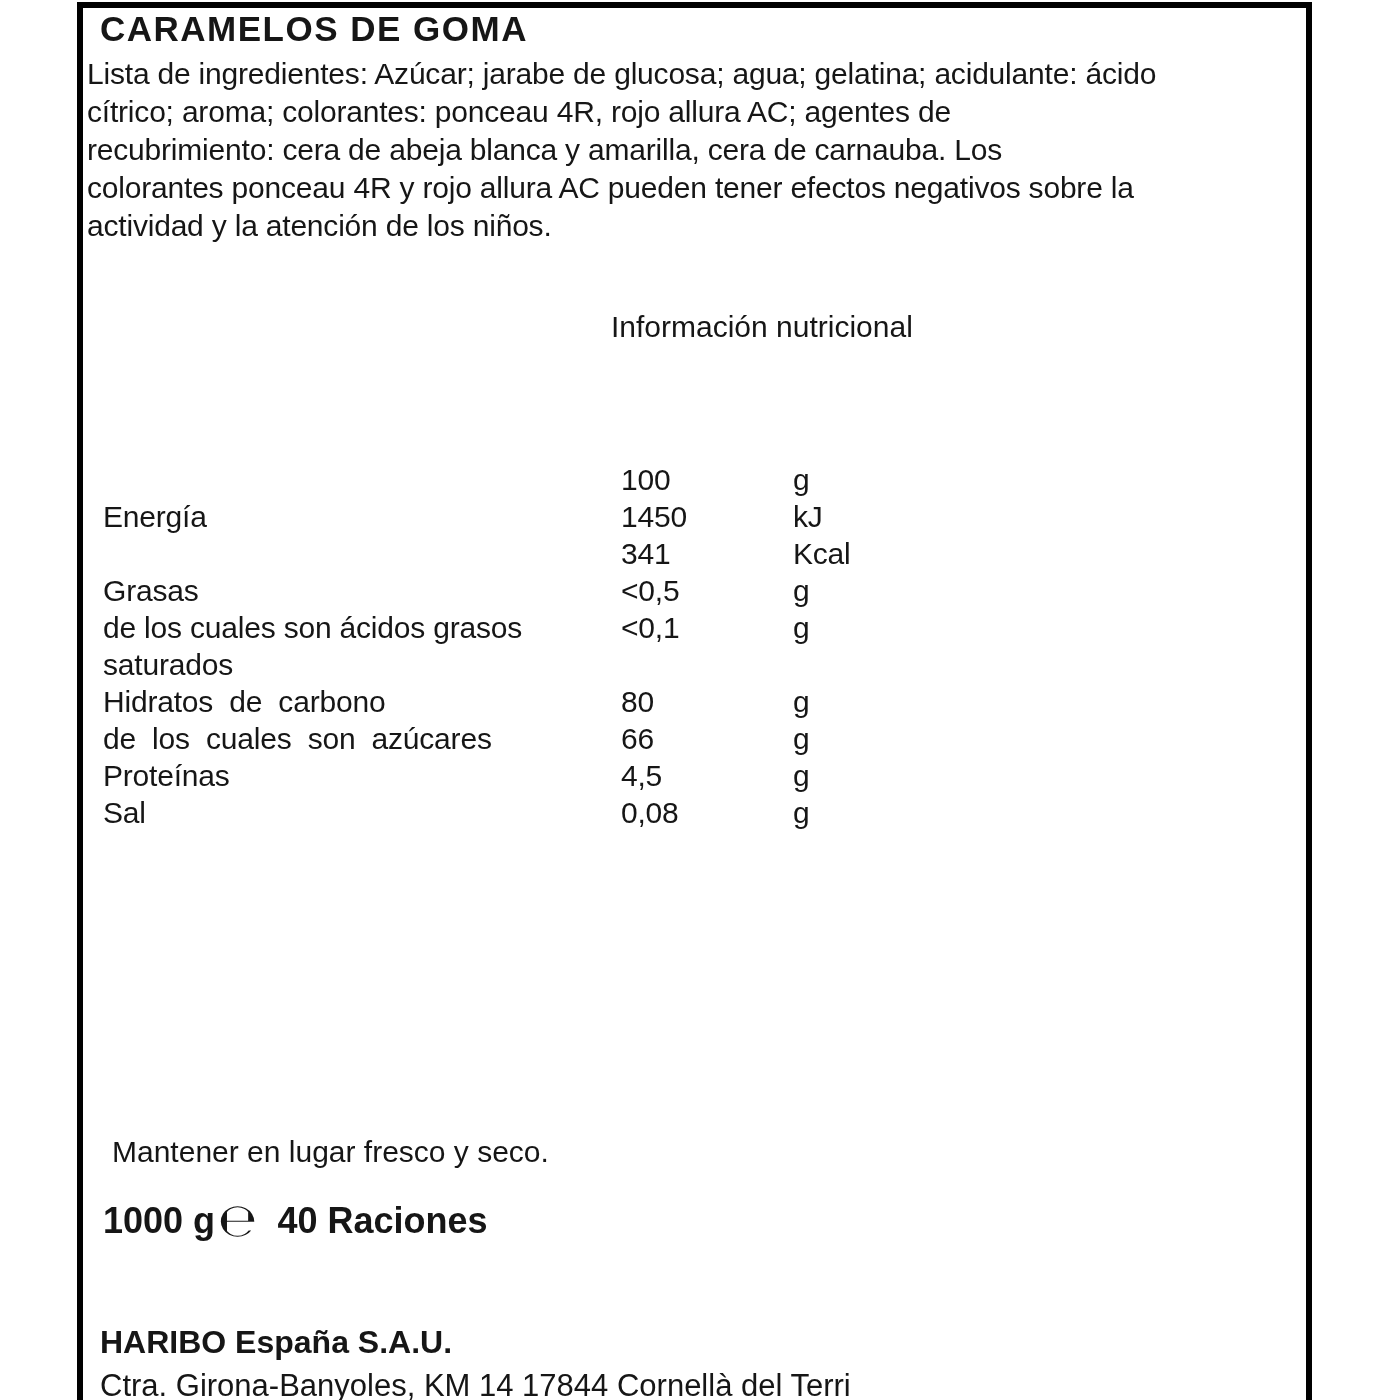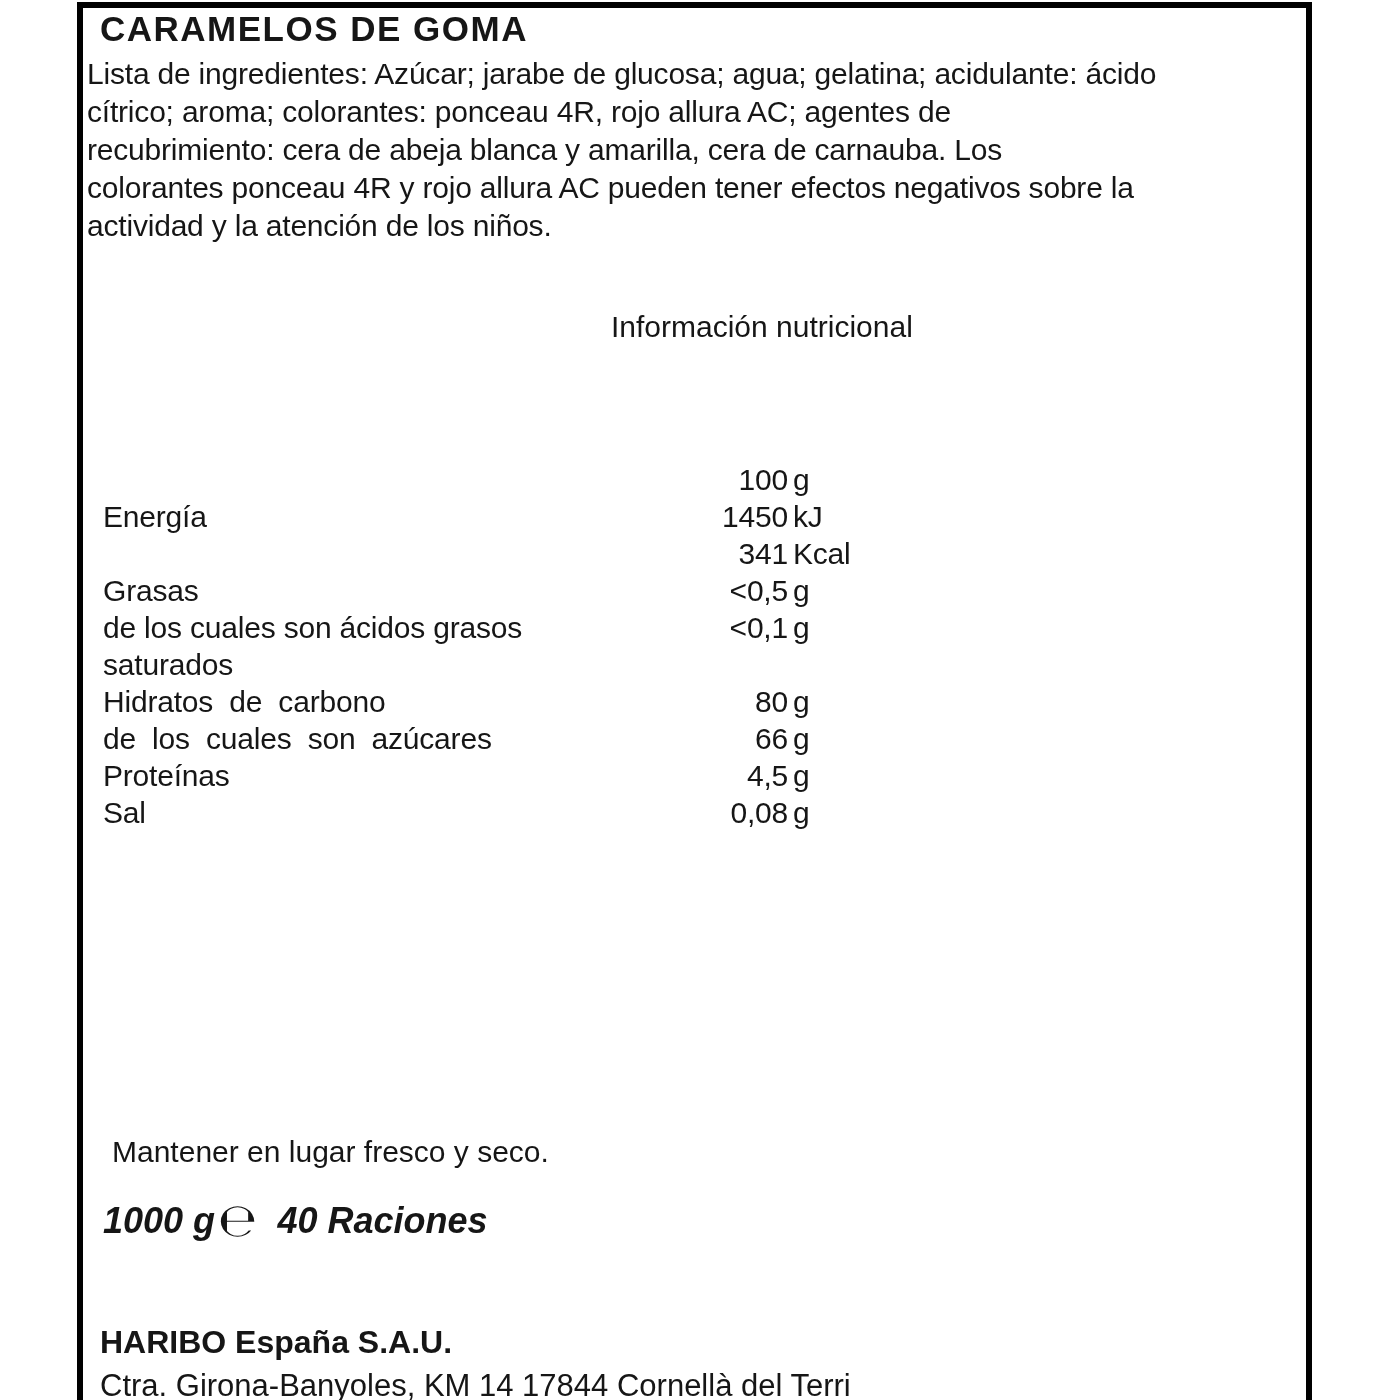--- a/index.html
+++ b/index.html
@@ -59,40 +59,39 @@
   }
   .nrow {
     display: flex;
     height: 37px;
     line-height: 37px;
     font-size: 30px;
     letter-spacing: -0.2px;
   }
   .nl { width: 518px; text-align: left; white-space: pre; }
   .nl-wide { word-spacing: 8px; }
-  .na { width: 167px; text-align: right; white-space: pre; }
+  .na { width: 167px; text-align: left; white-space: pre; }
   .nu { width: 100px; text-align: left; padding-left: 5px; white-space: pre; }
   .storage {
     position: absolute;
     left: 17px;
     top: 1113px;
     font-size: 30px;
     line-height: 38px;
     white-space: pre;
     margin: 12px;
   }
   .weight-line {
     position: absolute;
     left: 20px;
     top: 1190px;
     font-size: 36px;
     font-weight: bold;
     line-height: 44px;
     white-space: pre;
-    font-style: italic;
   }
   .e-mark {
     font-family: "DejaVu Sans", sans-serif;
     font-weight: 400;
     font-size: 46px;
     margin-left: 3px;
     margin-right: 20px;
     vertical-align: -3px;
   }
   .company-name {

